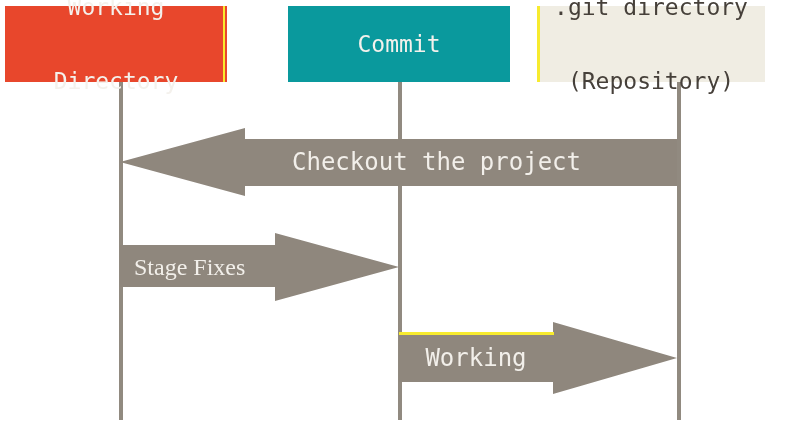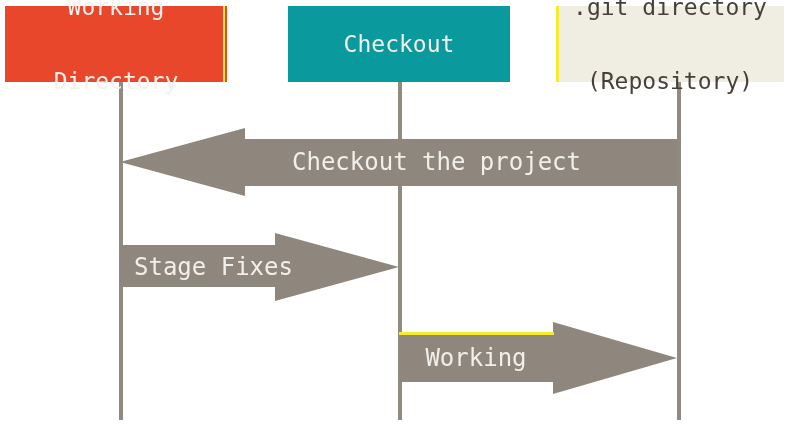--- a/index.html
+++ b/index.html
@@ -36,21 +36,21 @@
     align-items: center;
     justify-content: center;
     font-size: 23px;
     line-height: 30px;
     color: var(--box-text, #F4F1EC);
     text-align: center;
     gap: 44px;
   }
   .box-working { left: 5px;   width: 222px; background: var(--working-bg, #E8472C); }
   .box-staging { left: 288px; width: 222px; background: var(--staging-bg, #0A999D); }
-  .box-git     { left: 556px; width: 228px; background: var(--git-bg, #F0EDE3); color: var(--git-text, #46403A); }
+  .box-git     { left: 537px; width: 228px; background: var(--git-bg, #F0EDE3); color: var(--git-text, #46403A); }
 
   .accent {
     position: absolute;
     top: 0;
     height: 100%;
     background: var(--accent-yellow, #F7EB2F);
   }
   .accent-right { right: 2px; width: 2px; }
   .accent-left  { left: 0;    width: 3px; }
 
@@ -62,20 +62,21 @@
     color: var(--label-text, #F2EFEA);
     font-size: 24px;
   }
   .arrow-checkout {
     left: 120px; top: 128px; width: 557px; height: 68px;
     clip-path: polygon(0 34px, 125px 0, 125px 11px, 100% 11px, 100% 58px, 125px 58px, 125px 68px);
   }
   .arrow-stage {
     left: 120px; top: 233px; width: 279px; height: 68px;
     clip-path: polygon(0 12px, 155px 12px, 155px 0, 100% 34px, 155px 68px, 155px 54px, 0 54px);
+    font-family: Liberation Serif, serif;
   }
   .arrow-commit {
     left: 399px; top: 322px; width: 278px; height: 72px;
     clip-path: polygon(0 12px, 154px 12px, 154px 0, 100% 36px, 154px 72px, 154px 60px, 0 60px);
   }
   .arrow-label { display: inline-block; white-space: nowrap; }
   .label-center {
     width: 100%;
     text-align: center;
     line-height: 68px;
@@ -110,21 +111,21 @@
   <div class="vline vline-2"></div>
   <div class="vline vline-3"></div>
 
   <div class="box box-working">
     <span>Working</span>
     <span>Directory</span>
     <div class="accent accent-right"></div>
   </div>
 
   <div class="box box-staging">
-    <span>Checkout</span>
+    <span>Commit</span>
   </div>
 
   <div class="box box-git">
     <span>.git directory</span>
     <span>(Repository)</span>
     <div class="accent accent-left"></div>
   </div>
 
   <div class="arrow arrow-checkout">
     <span class="arrow-label label-center">Checkout the project</span>

